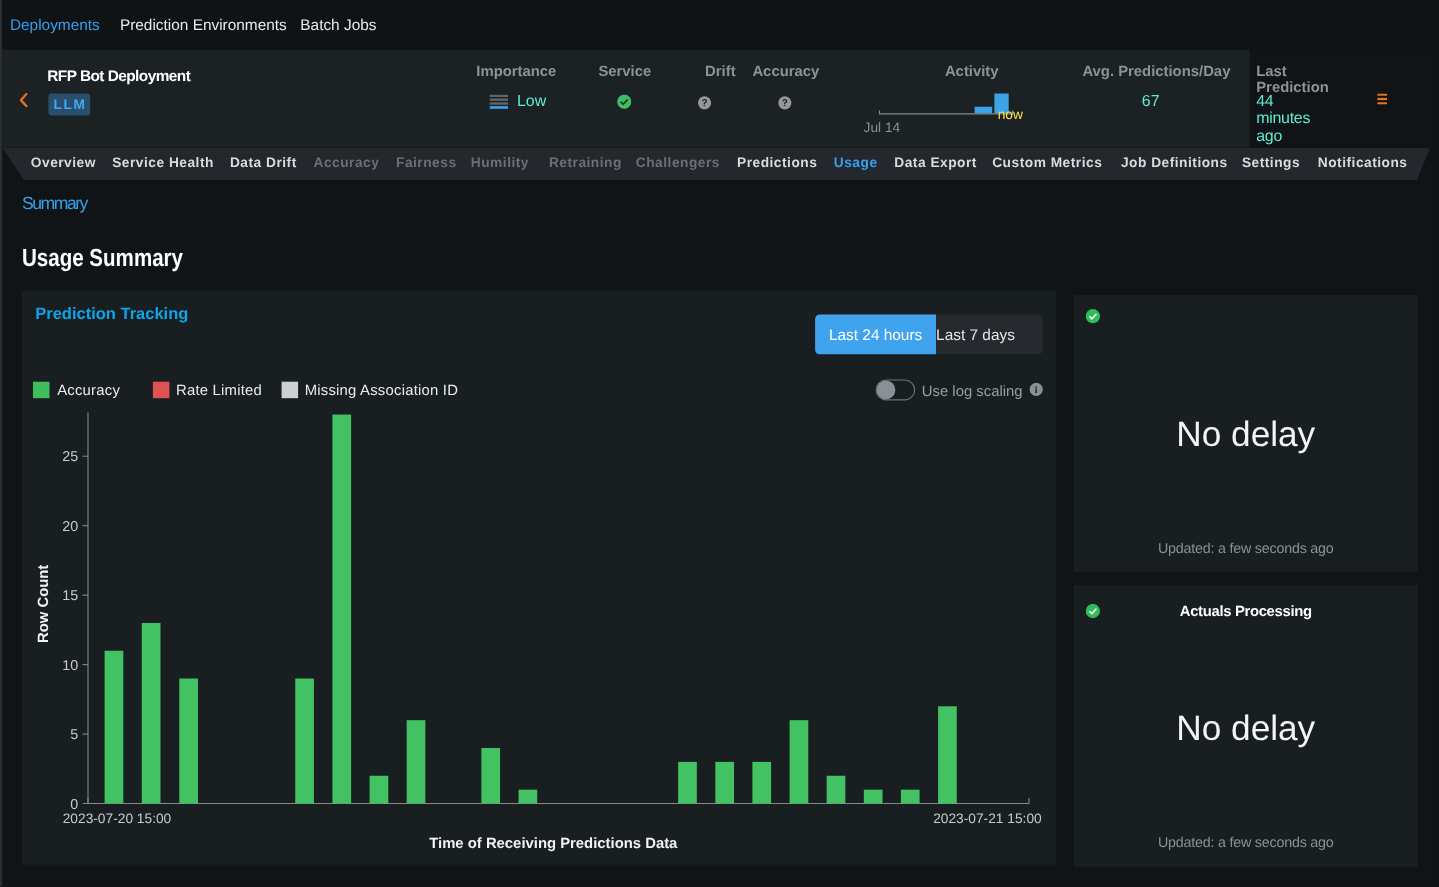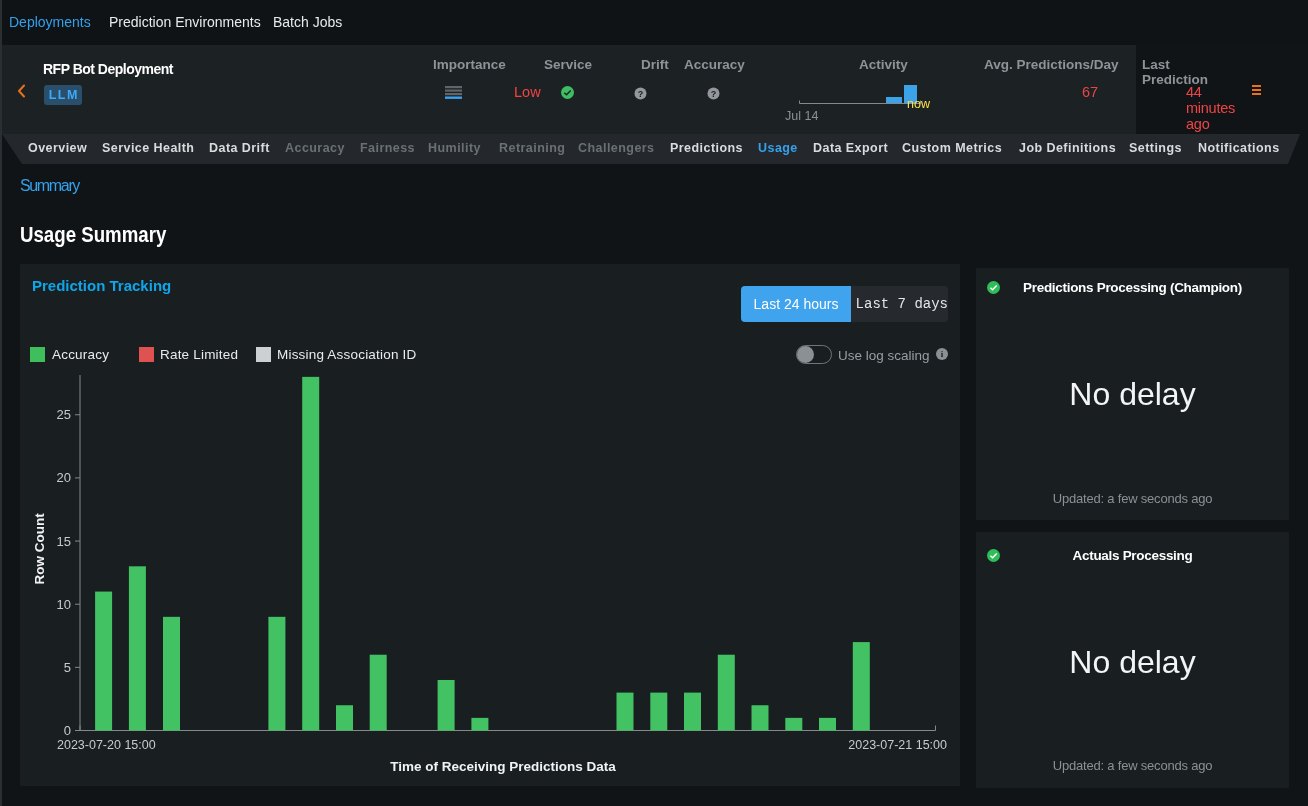--- a/index.html
+++ b/index.html
@@ -14,38 +14,38 @@
 #topnav { left:2px; top:0; width:1306px; height:45px; background:#0f1315; }
 #topnav a { position:absolute; top:14px; font-size:14px; color:#e8eaeb; text-decoration:none;text-align:right; }
 #topnav a.act { color:#33a0ec; }
 
 
 #header { left:2px; top:45px; width:1134px; height:89px; background:#1c2124; }
 .htitle { left:41px; top:16px; font-size:14px; font-weight:bold; color:#ffffff; letter-spacing:-0.5px; }
 .hsub { left:41px; top:35px; font-size:14px; font-weight:bold; color:#969ba0; letter-spacing:-0.52px; }
 .llm { left:42px; top:40px; width:38px; height:20px; background:#2a4f6d; border-radius:3px; color:#3fa9f5; font-size:12.5px; font-weight:bold; letter-spacing:1.5px; text-align:center; line-height:20px; text-indent:1.5px; }
 .collbl { top:11.5px; font-size:13.5px; font-weight:bold; color:#8e9397; }
-.colval { top:39px; font-size:14.5px; color:#ef4444;margin-left:44px; }
+.colval { top:39px; font-size:14.5px; color:#5eead4; }
 
 
 #tabs { left:2px; top:134px; width:1306px; height:30px; background:#24282c; clip-path:polygon(0 0, 1298px 0, 1286px 100%, 20px 100%); }
 #tabs span { position:absolute; top:7px; font-size:12.5px; font-weight:bold; color:#d9dcde; white-space:nowrap; letter-spacing:0.45px; }
 #tabs span.dis { color:#697076; }
 #tabs span.act { color:#35a1ed; }
 
 #sumlink { left:20px; top:177px; font-size:16px; color:#35a1ed; letter-spacing:-1.35px; }
 #h1 { left:20px; top:222px; font-size:22.5px; font-weight:bold; color:#ffffff; transform:scaleX(0.83); transform-origin:0 0; }
 
 
 #mainpanel { left:20px; top:264px; width:940px; height:522px; background:#191e21; }
 #ptitle { left:12px; top:13px; font-size:15px; font-weight:bold; color:#0ea5e9; }
 #pdesc { left:12px; top:41px; font-size:13.5px; color:#999ea3; letter-spacing:0.2px; }
 #pdesc b { color:#ffffff; }
 .btn24 { left:721px; top:22px; width:110px; height:36px; background:#3fa3ed; color:#fff; font-size:14px; text-align:center; line-height:36px; border-radius:4px 0 0 4px; }
-.btn7 { left:831px; top:22px; width:97px; height:36px; background:#26292d; color:#e4e6e8; font-size:14px; text-align:right; line-height:36px; border-radius:0 4px 4px 0;font-family:Liberation Mono, monospace; }
+.btn7 { left:831px; top:22px; width:97px; height:36px; background:#26292d; color:#e4e6e8; font-size:14px; text-align:left; line-height:36px; border-radius:0 4px 4px 0; }
 
 
 .leg { top:83px; font-size:13.5px; color:#e9ebec; letter-spacing:0.2px; }
 .sq { top:83px; width:15px; height:15px; }
 
 .togg { left:776px; top:81px; width:36px; height:19px; border:1px solid #70757a; border-radius:10px; }
 .knob { left:777px; top:82px; width:17px; height:17px; background:#8b9094; border-radius:50%; }
 .toggtext { left:818px; top:84px; font-size:13.5px; color:#999ea3; }
 .info { left:916px; top:84px; width:12px; height:12px; background:#8b9094; border-radius:50%; color:#191e21; font-size:9px; font-weight:bold; text-align:center; line-height:12px; font-family:"Liberation Serif",serif; }
 
@@ -201,21 +201,20 @@
       <text x="483" y="406.5" fill="#f0f2f3" font-size="13.5" font-weight="bold" text-anchor="middle" font-family="Liberation Sans">Time of Receiving Predictions Data</text>
       <text x="24" y="185" fill="#f0f2f3" font-size="13.5" font-weight="bold" text-anchor="middle" font-family="Liberation Sans" transform="rotate(-90 24 185)">Row Count</text>
     </svg>
 </div>
 
 <div class="abs sidepanel" id="sp1">
   <svg class="abs spcheck" width="13" height="13" viewBox="0 0 13 13">
     <circle cx="6.5" cy="6.5" r="6.5" fill="#2ebd59"></circle>
     <path d="M3.4 6.7 L5.6 8.8 L9.7 4.4" stroke="#ffffff" stroke-width="1.5" fill="none"></path>
   </svg>
-  <div class="abs sptitle">Predictions Processing (Champion)</div>
   <div class="abs nodelay" style="top:108px;">No delay</div>
   <div class="abs updated" style="top:223px;">Updated: a few seconds ago</div>
 </div>
 
 <div class="abs sidepanel" id="sp2">
   <svg class="abs spcheck" width="13" height="13" viewBox="0 0 13 13">
     <circle cx="6.5" cy="6.5" r="6.5" fill="#2ebd59"></circle>
     <path d="M3.4 6.7 L5.6 8.8 L9.7 4.4" stroke="#ffffff" stroke-width="1.5" fill="none"></path>
   </svg>
   <div class="abs sptitle">Actuals Processing</div>

